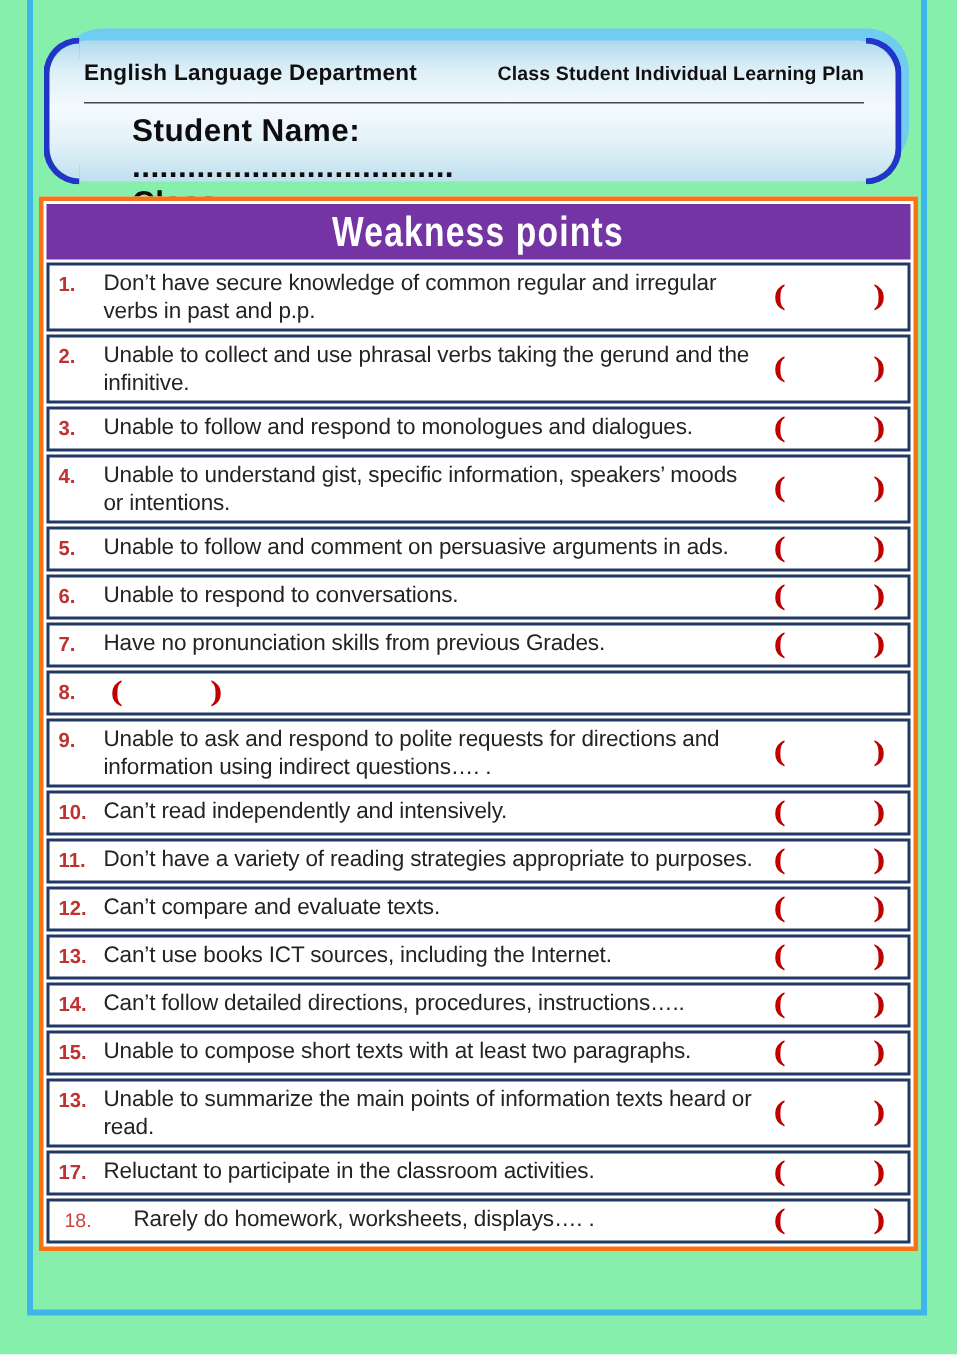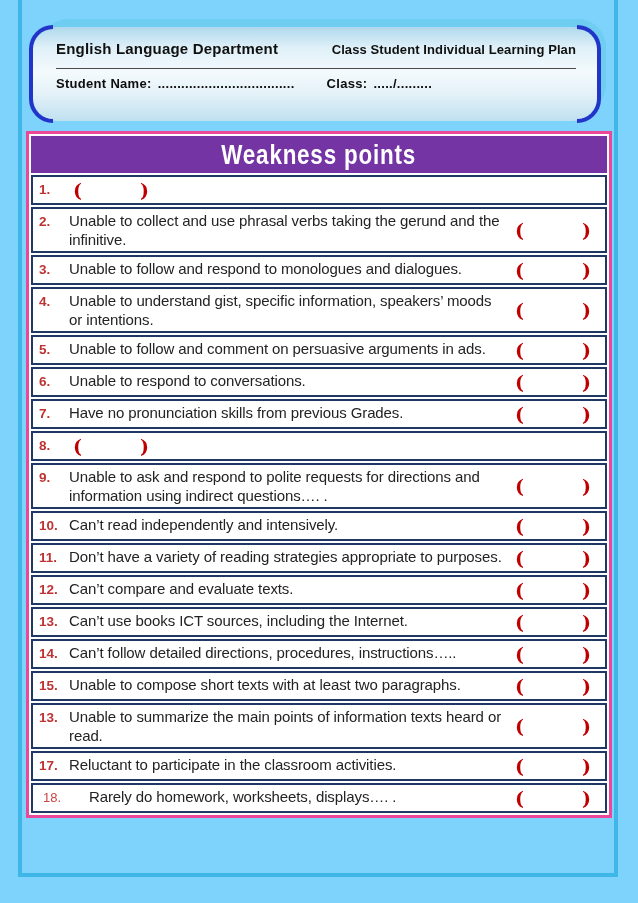--- a/index.html
+++ b/index.html
@@ -1,19 +1,19 @@
 <!DOCTYPE html>
 <html><head>
 <meta charset="utf-8">
 <style>
   html,body{margin:0;padding:0;background:#ffffff;}
   .sheet{
     position:relative;
     width:638px;height:903px;
-    background:#7dd3fc;
+    background:#86efac;
     font-family:"Liberation Sans",sans-serif;
     overflow:hidden;
   }
   
   .page-frame{
     position:absolute;left:18px;top:-6px;width:600px;height:883px;
     border:4px solid #3FB6E8;
     box-sizing:border-box;
     pointer-events:none;
   }
@@ -44,28 +44,28 @@
     display:flex;justify-content:space-between;align-items:baseline;
     color:#101010;
   }
   .dept{font-size:15px;font-weight:bold;letter-spacing:.2px;}
   .plan{font-size:13px;font-weight:bold;letter-spacing:.1px;}
   .header-rule{
     border:none;border-top:1.5px solid #4a4a4a;margin:11px 0 7px 0;
   }
   .header-line2{
     display:flex;align-items:baseline;
-    font-size:13px;font-weight:bold;color:#0d0d0d;letter-spacing:.3px;
+    font-size:21px;font-weight:bold;color:#0d0d0d;letter-spacing:.3px;flex-direction:column;
   }
   .class-part{margin-left:32px;}
   
   .wtable{
     position:absolute;left:26px;top:131px;width:586px;
     box-sizing:border-box;
-    border:3px solid #ec4899;
+    border:3px solid #f97316;
     background:#ffffff;
     padding:2px;
   }
   .wtable-title{
     background:#7434A4;
     height:37px;line-height:37px;
     text-align:center;color:#ffffff;
     font-weight:bold;font-size:28px;
   }
   .wtable-title span{
@@ -131,20 +131,22 @@
     </div>
   </div>
 
   <div class="wtable">
     <div class="wtable-title">
       <span>Weakness points</span>
     </div>
     <div id="rows-host">
   <div class="wrow">
     <span class="wnum">1.</span>
+    <span class="wtext">Don’t have secure knowledge of common regular and irregular
+verbs in past and p.p.</span>
     <span class="wmarks">
       <span>(</span>
       <span>)</span>
     </span>
   </div>
 
   <div class="wrow">
     <span class="wnum">2.</span>
     <span class="wtext">Unable to collect and use phrasal verbs taking the gerund and the
 infinitive.</span>

